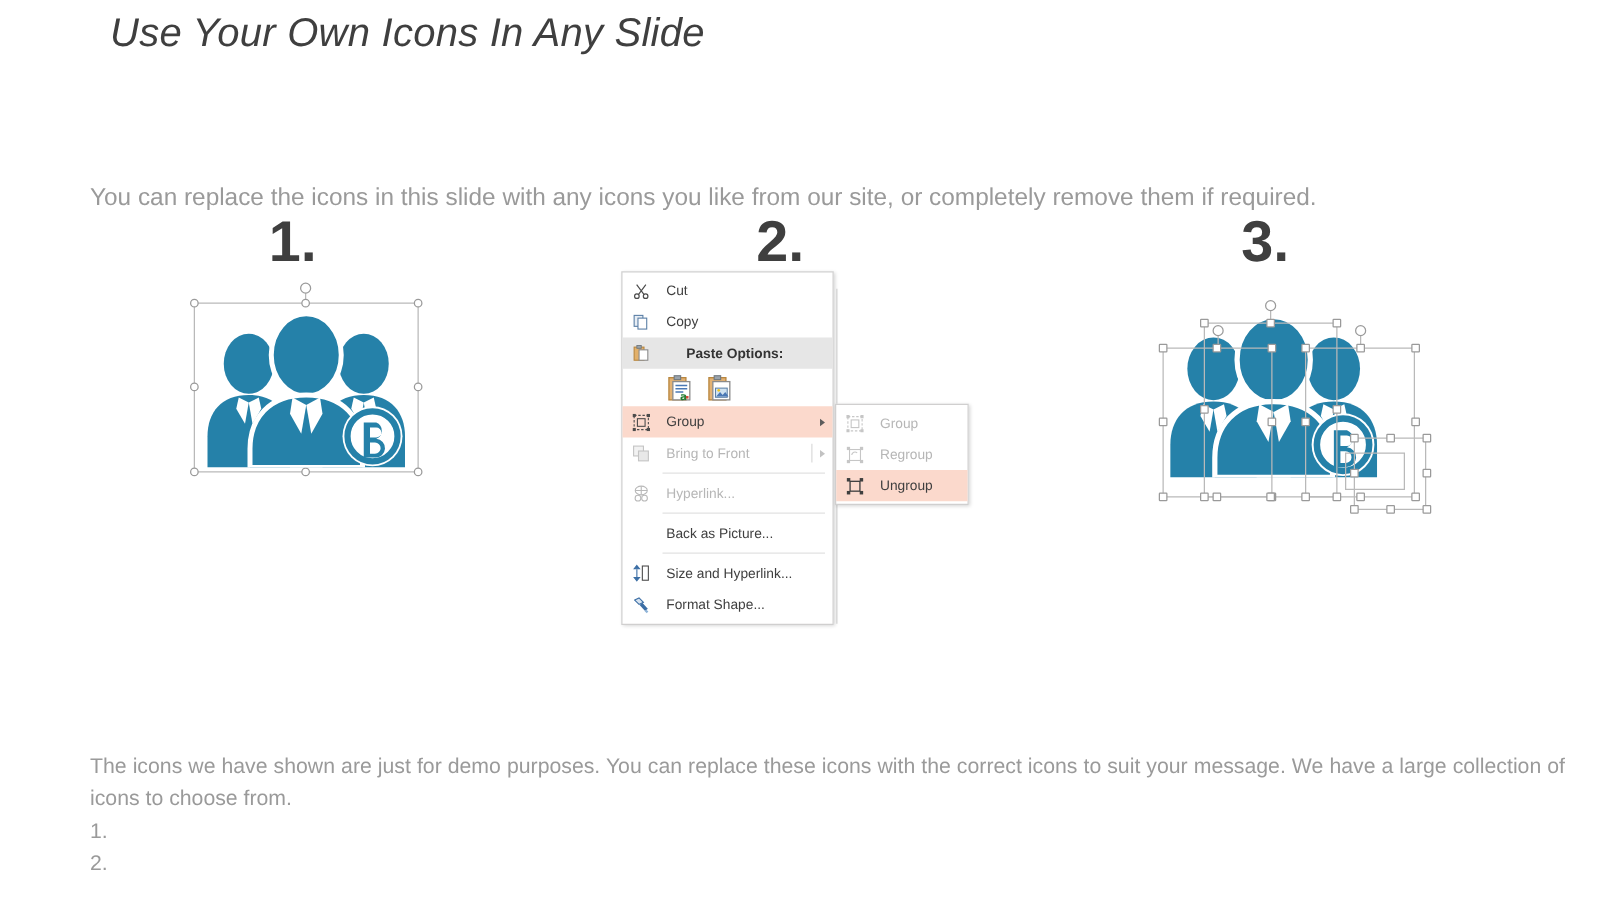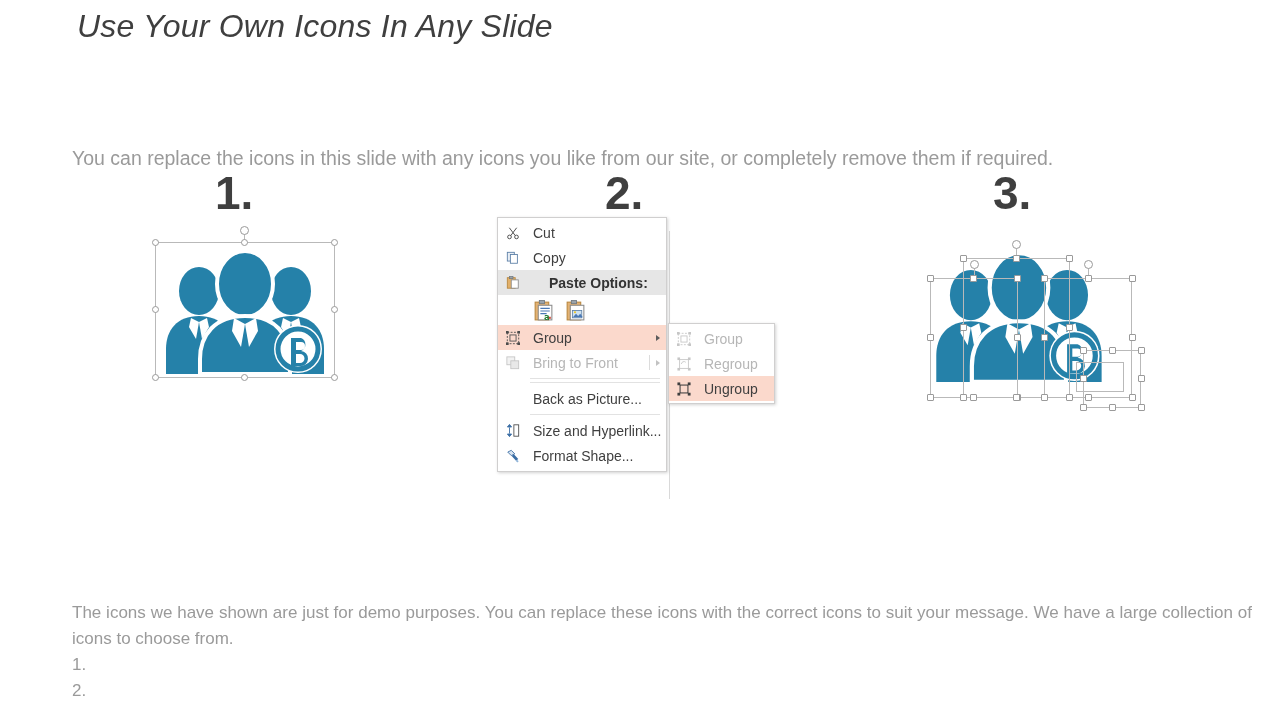--- a/index.html
+++ b/index.html
@@ -8,21 +8,21 @@
     background:#ffffff;
     font-family:"Liberation Sans", sans-serif;
     overflow:hidden;
     position:relative;
     -webkit-font-smoothing:antialiased;
   }
   .slide{position:relative;width:1280px;height:720px;}
 
   
   #slide-title{
-    position:absolute;left:77px;top:8px;
+    position:absolute;left:88px;top:8px;
     font-size:32px;font-style:italic;font-weight:400;
     color:#3f3f3f;letter-spacing:.2px;white-space:nowrap;
   }
 
   
   #intro-text{
     position:absolute;left:72px;top:96px;width:1120px;
     font-size:19.5px;line-height:29px;color:#9a9a9a;font-weight:400;margin-top:48px;
   }
 
@@ -61,21 +61,21 @@
   }
   .mi{
     position:relative;display:flex;align-items:center;height:25px;
     padding-left:4px;box-sizing:border-box;
   }
   .mi .ic{
     width:22px;height:20px;flex:0 0 22px;
     display:flex;align-items:center;justify-content:center;
   }
   .mi .lb{
-    flex:1;padding-left:9px;font-size:14px;color:#3f3f3f;
+    flex:1;padding-left:9px;font-size:11px;color:#3f3f3f;
     white-space:nowrap;
   }
   .mi.disabled .lb{color:#b6b6b6;}
   .mi.header{background:#e6e6e6;gap:16px;}
   .mi.header .lb{font-weight:bold;color:#333;}
   .mi.hl{background:#fbd9cc;}
   .mi .arrow{
     width:16px;flex:0 0 16px;display:flex;align-items:center;justify-content:center;
   }
   .mi .arrow i{
@@ -266,20 +266,33 @@
       </span>
       <span class="lb">Bring to Front</span>
       <span class="arrow bar">
           <i></i>
         </span>
     </div>
 
 
     <div class="msep"></div>
 
+    <div class="mi disabled">
+      <span class="ic">
+        <svg viewBox="0 0 16 16" width="14" height="14">
+          <g stroke="#b9b9b9" stroke-width="1" fill="none">
+            <ellipse cx="8" cy="5" rx="5.5" ry="4"></ellipse>
+            <path d="M2.5 5h11M8 1.1v7.8"></path>
+            <circle cx="5" cy="12" r="2.6"></circle>
+              <circle cx="11" cy="12" r="2.6"></circle>
+          </g>
+        </svg>
+      </span>
+      <span class="lb">Hyperlink...</span>
+    </div>
 
     <div class="msep"></div>
 
     <div class="mi">
       <span class="ic"></span>
       <span class="lb">Back as Picture...</span>
     </div>
 
     <div class="msep"></div>
 

